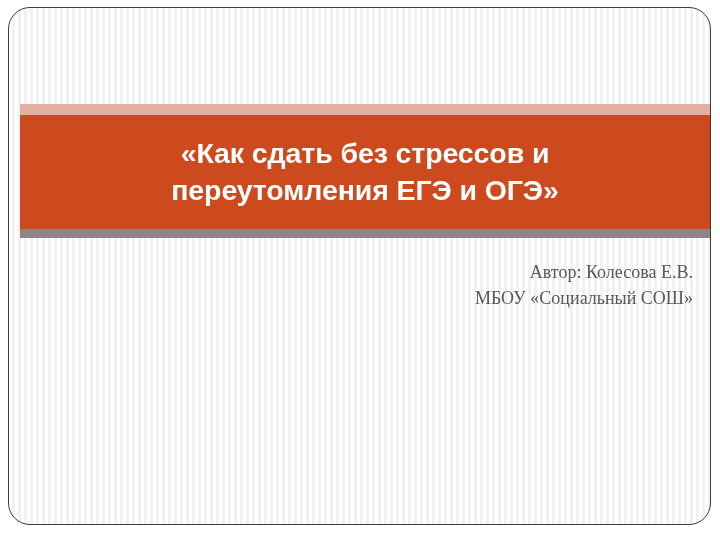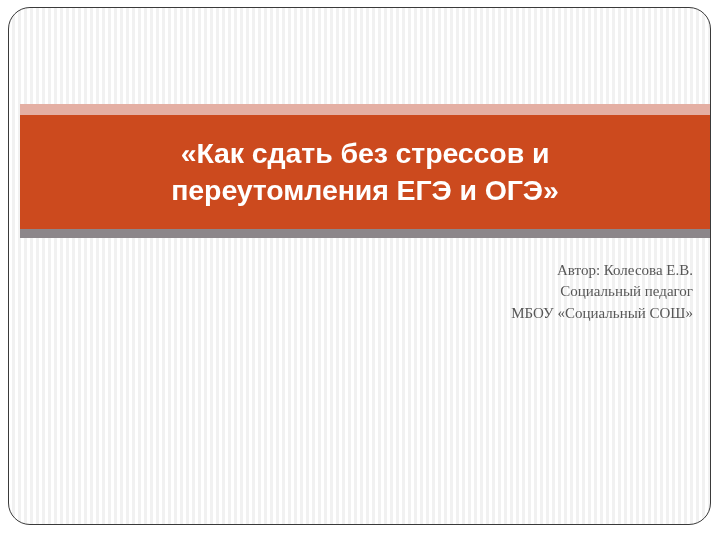--- a/index.html
+++ b/index.html
@@ -77,21 +77,21 @@
 
   
   .author-block {
     position: absolute;
     left: 40px;
     right: 17px;
     top: 252px;
     text-align: right;
     font-family: "Liberation Serif", serif;
     color: #575757;
-    font-size: 15px;
+    font-size: 18px;
     line-height: 1.42;
   }
   .author-line {
     display: block;
     white-space: pre;
   }
 </style>
 </head>
 <body>
 
@@ -103,18 +103,17 @@
       <div class="banner-rule-top"></div>
       <div class="banner-body">
         <h1 class="title-text"><span>«Как сдать без стрессов и</span>
 <span>переутомления  ЕГЭ и ОГЭ»</span></h1>
       </div>
       <div class="banner-rule-bottom"></div>
     </div>
 
     <div class="author-block">
       <span class="author-line">Автор: Колесова Е.В.</span>
-      <span class="author-line">Социальный педагог</span>
       <span class="author-line">МБОУ «Социальный СОШ»</span>
     </div>
 
   </div>
 </div>
 
 </body></html>

